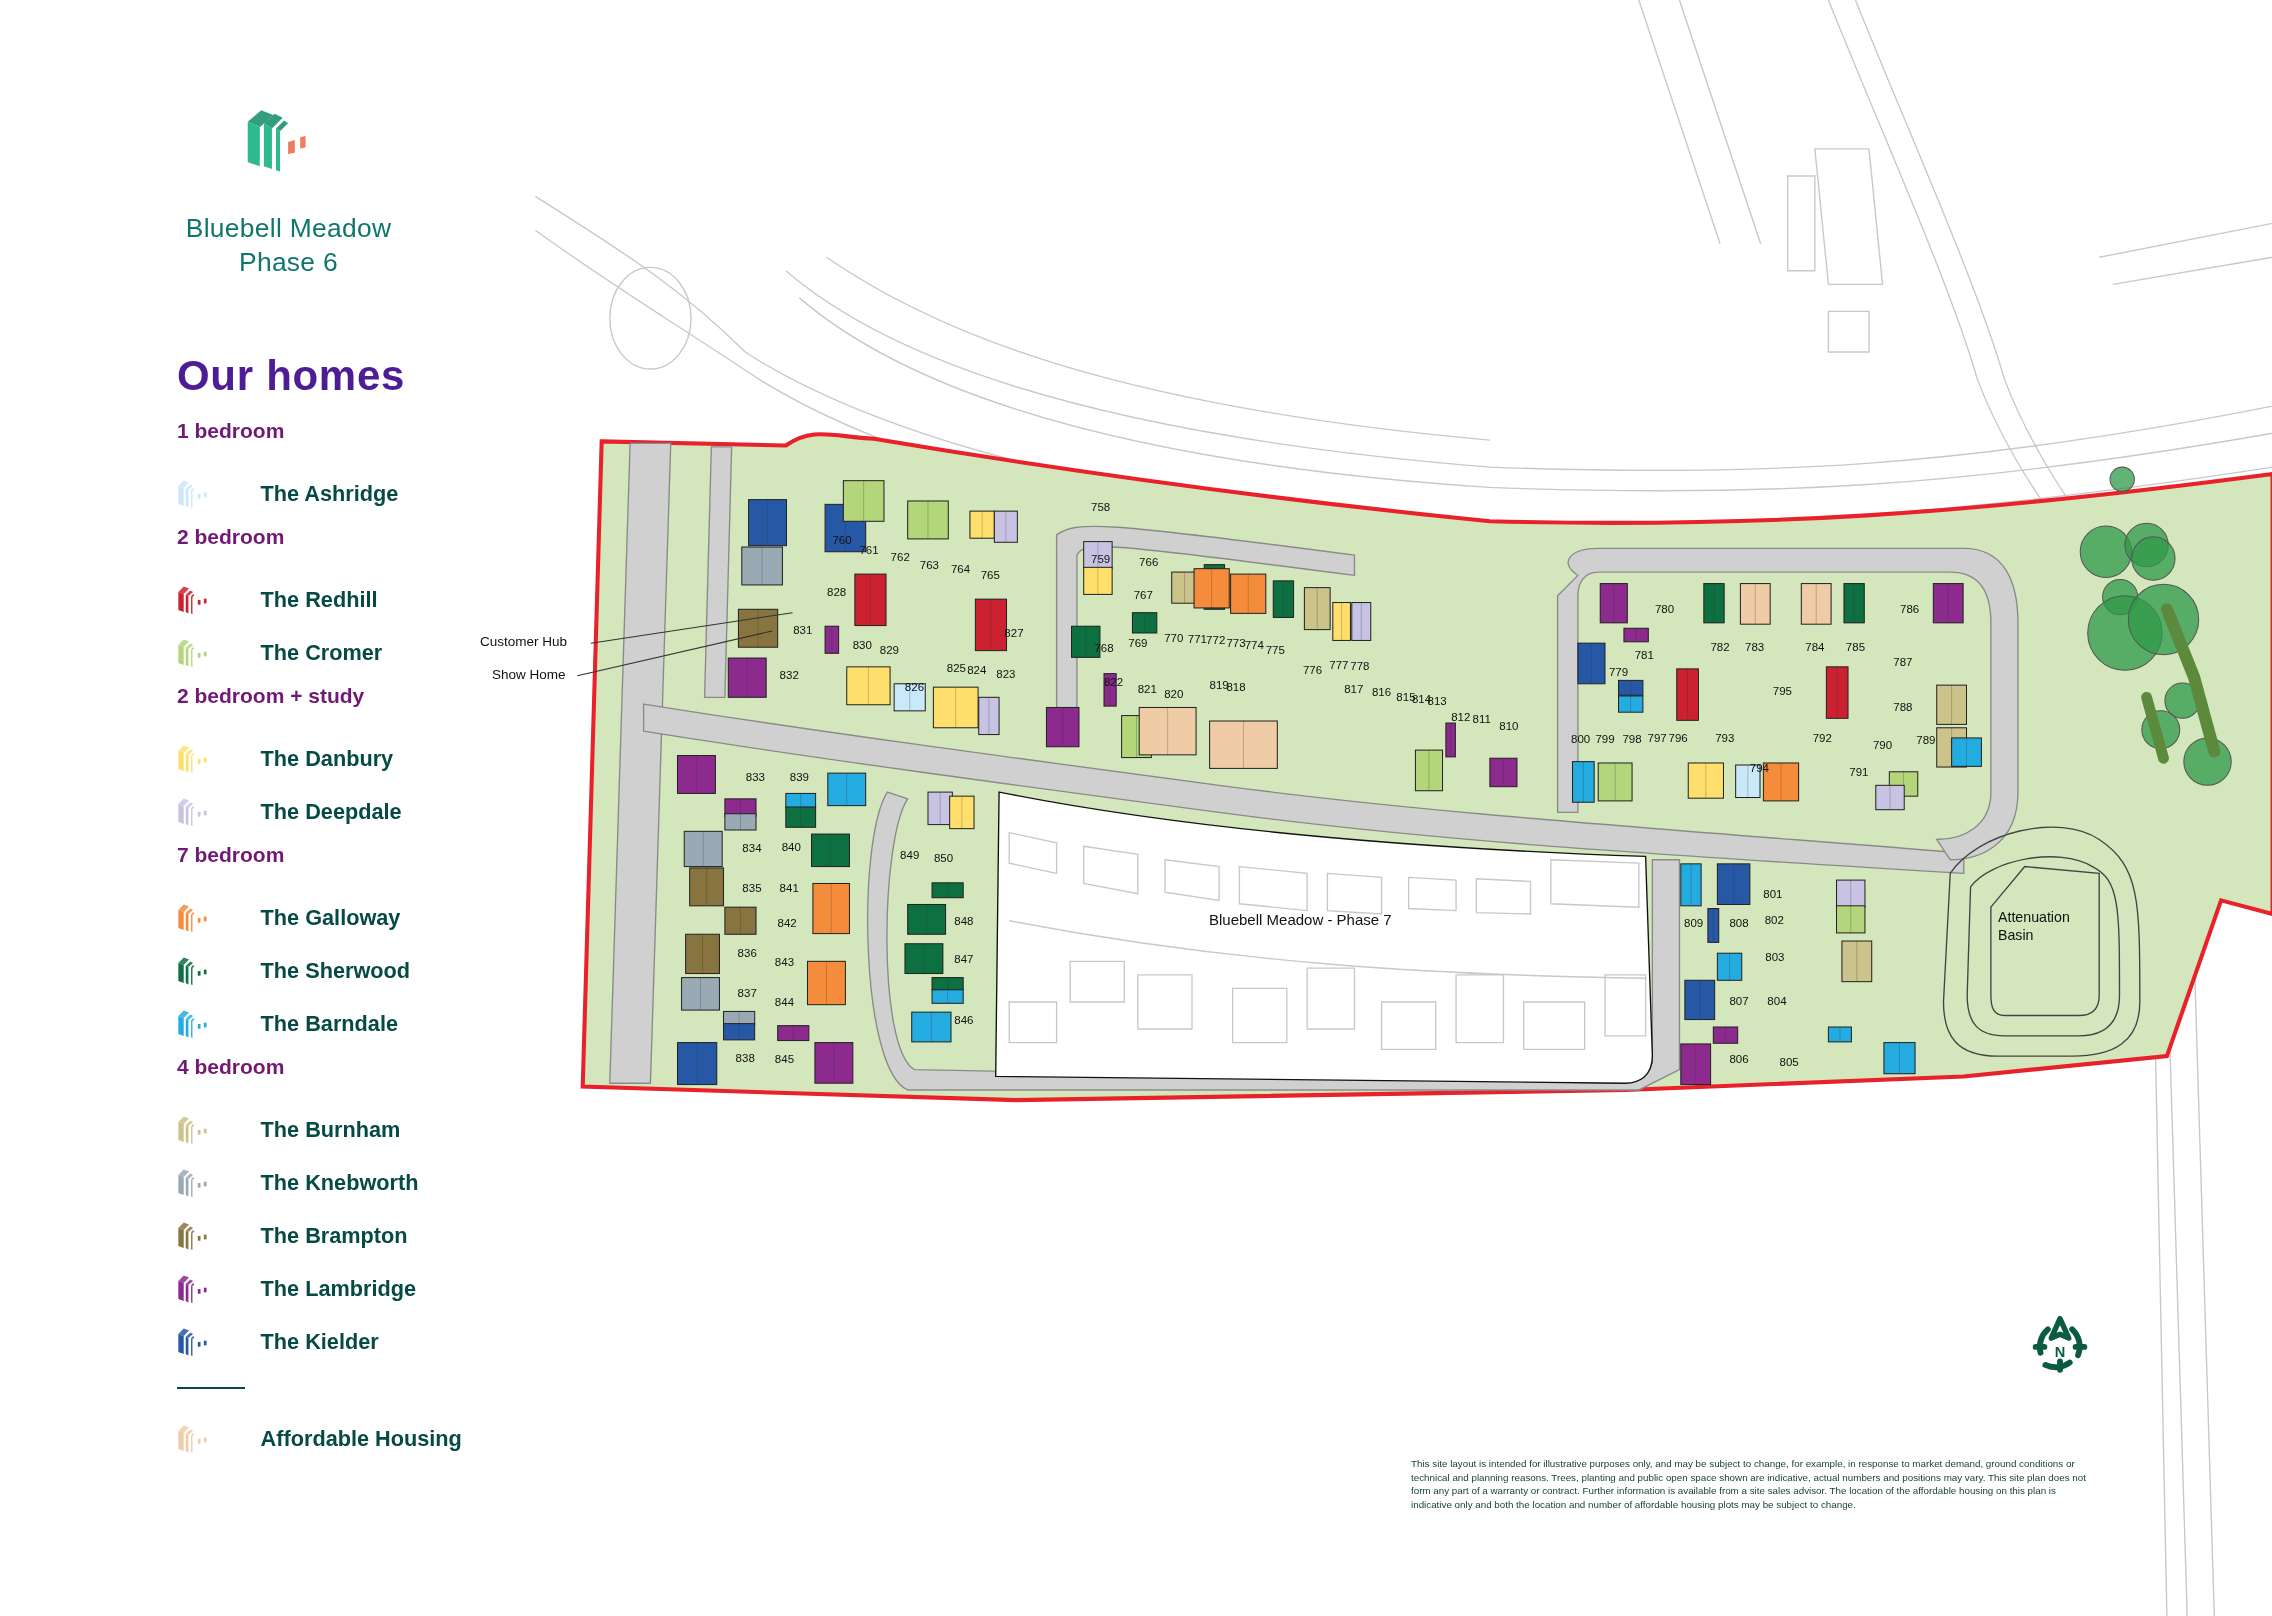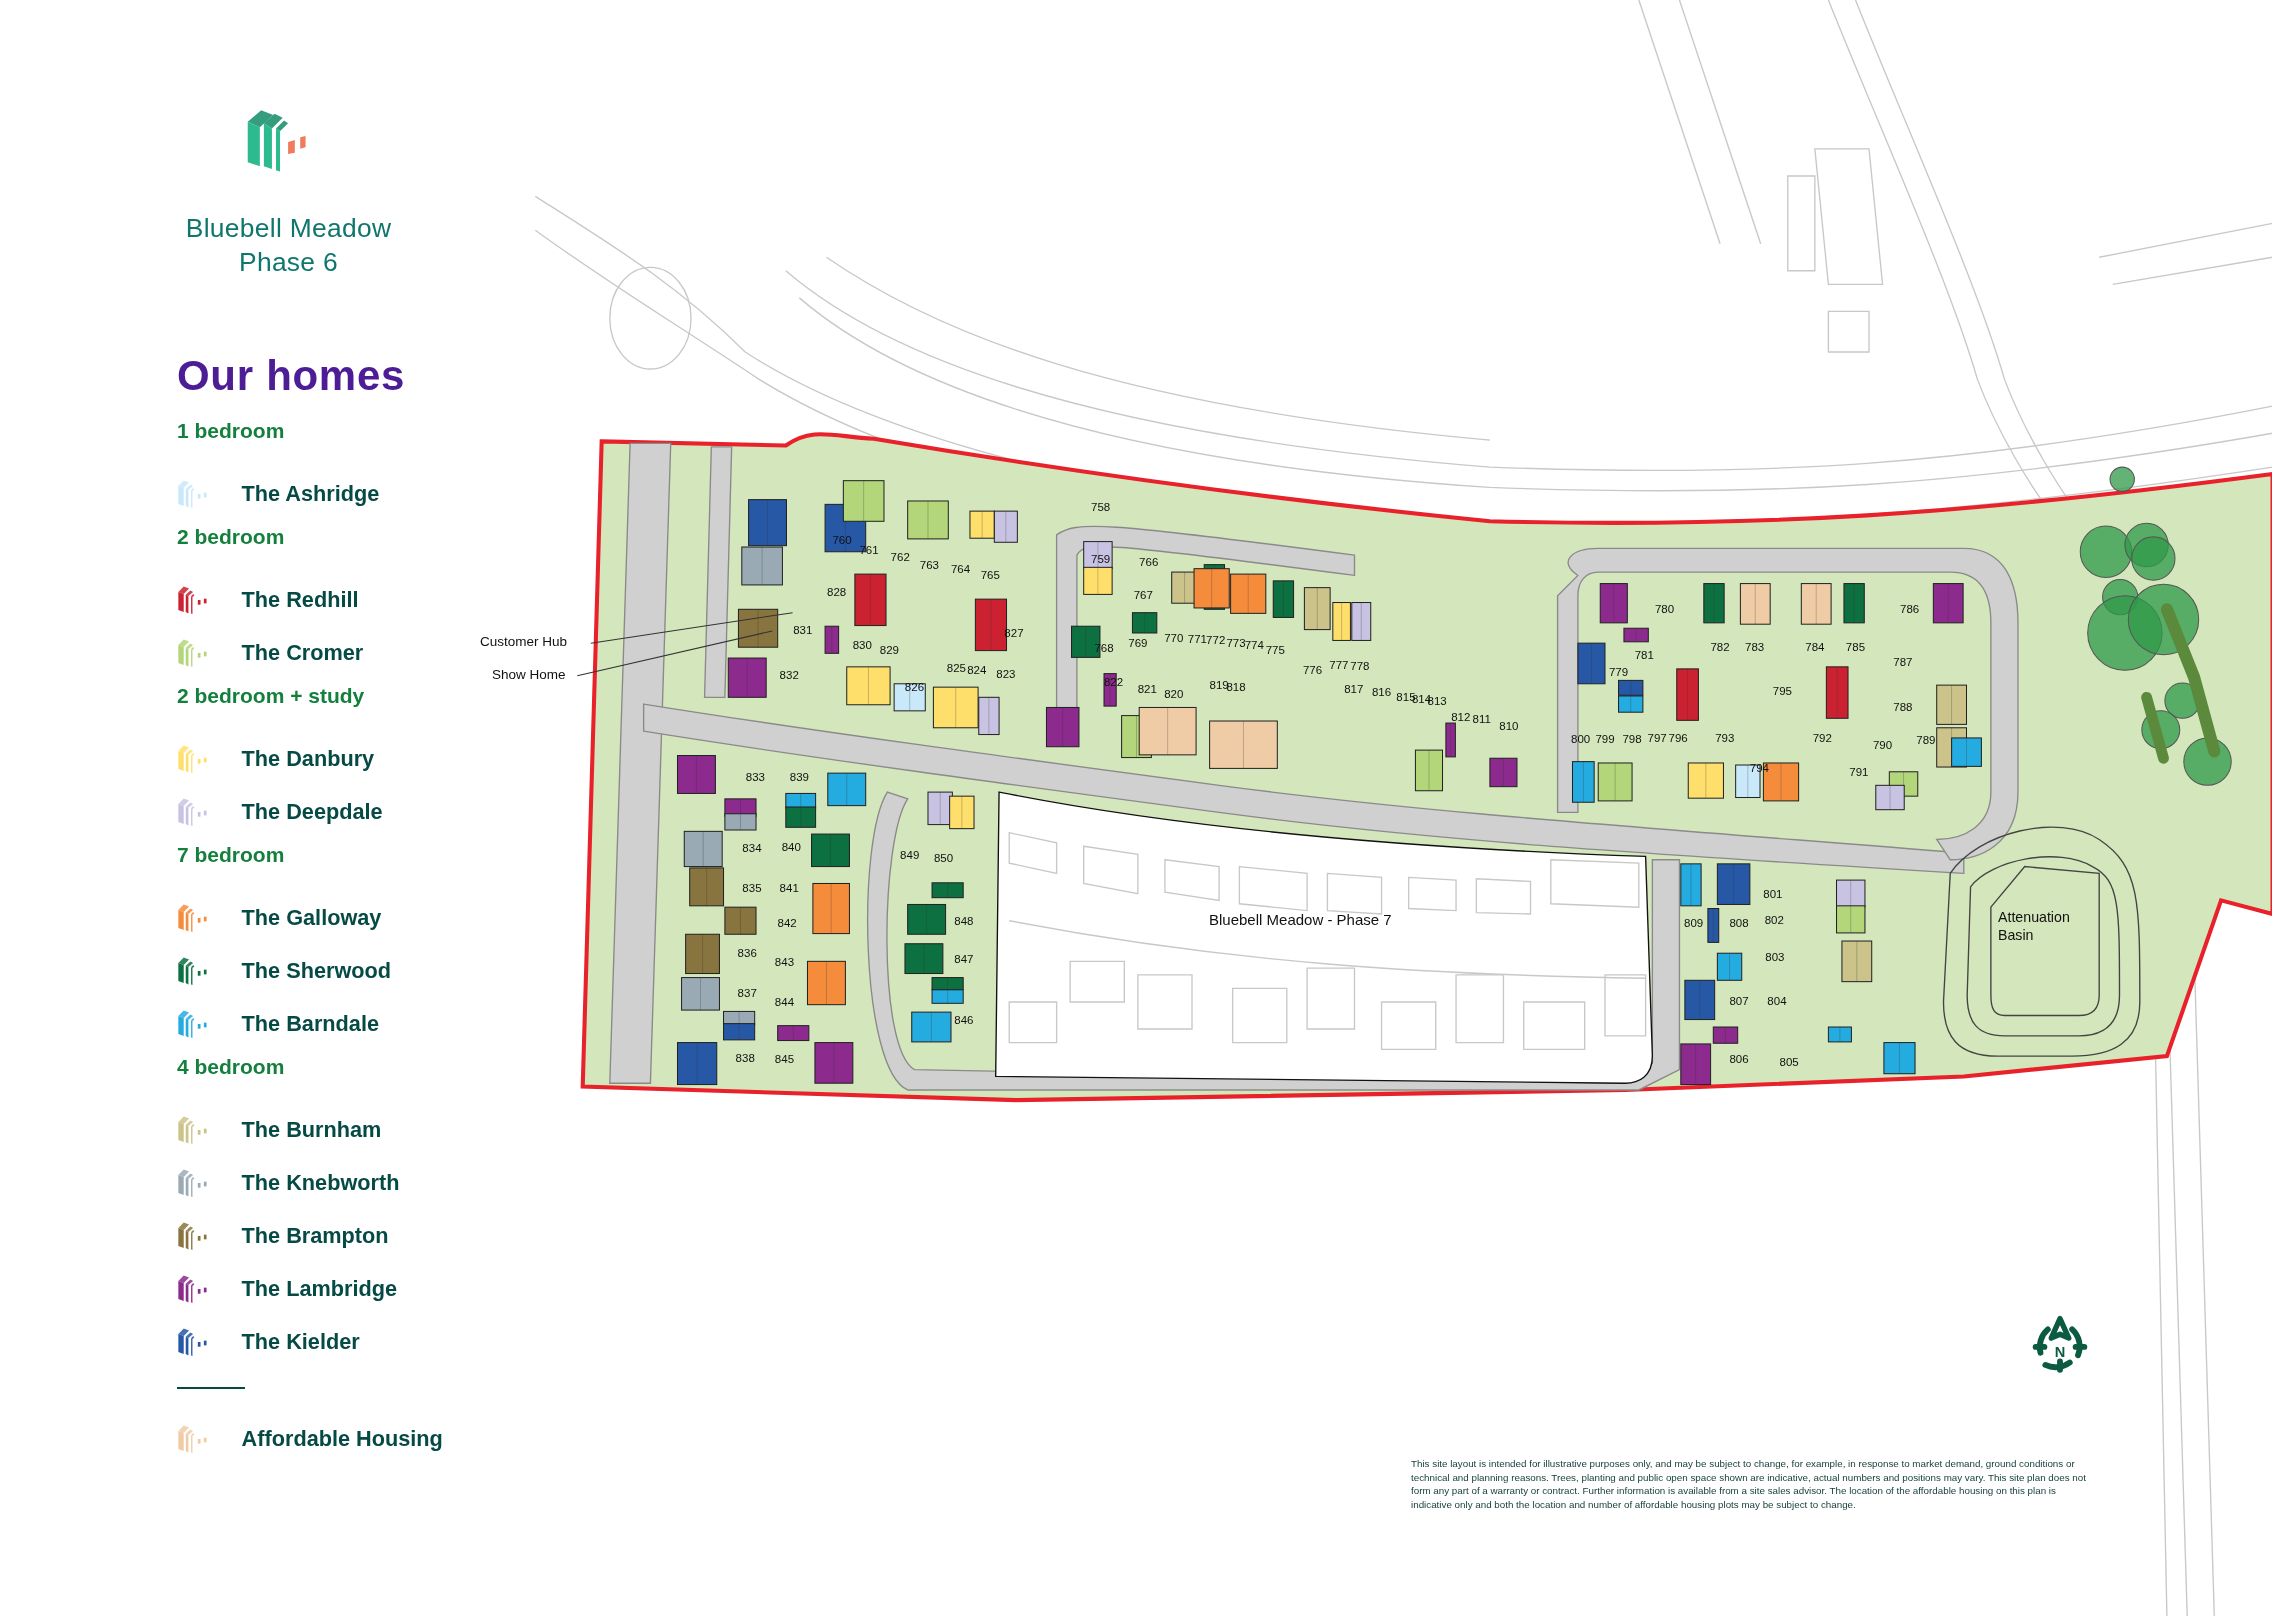--- a/index.html
+++ b/index.html
@@ -2,22 +2,22 @@
 <html style="font-size:10.8px"><head>
 <meta charset="utf-8">
 <style>
   html,body{margin:0;padding:0;background:#ffffff;}
   body{width:2273px;height:1616px;position:relative;overflow:hidden;font-family:"Liberation Sans","DejaVu Sans",sans-serif;color:#064a45;}
   .legend{position:absolute;left:0;top:0;width:515px;height:1616px;}
   .logo{position:absolute;left:241px;top:107px;width:74px;height:74px;}
   .dev-name{position:absolute;left:177px;top:211px;width:223px;text-align:center;font-size:26.4px;line-height:34px;color:#0f766e;letter-spacing:0.3px;}
   .legend-title{position:absolute;left:177px;top:352px;font-size:42px;font-weight:bold;color:#4c1d95;letter-spacing:0.7px;}
   .legend-list{position:absolute;left:177px;top:414px;width:325px;}
-  .cat{font-size:21px;font-weight:bold;color:#15803d;height:53px;line-height:34px;}
-  .item{display:flex;align-items:center;height:53px;line-height:34px;}
+  .cat{font-size:21px;font-weight:bold;color:#701a75;height:53px;line-height:34px;}
+  .item{display:flex;align-items:center;height:53px;line-height:34px;gap:19px;}
   .item .ico{width:47px;height:30px;margin-right:17.6px;flex:0 0 47px;}
   .item .lbl{font-size:21.7px;font-weight:bold;color:#064a45;}
   .sep{width:68px;height:2px;background:#064a45;margin:19px 0 23px 0;}
   .map{position:absolute;left:0;top:0;width:2273px;height:1616px;}
   .callout{position:absolute;font-size:13.5px;color:#111;}
   .disclaimer{position:absolute;left:1411px;top:1437px;width:684px;font-size:9.8px;line-height:13.5px;color:#123c37;margin-top:20px;}
   .north{position:absolute;left:2021px;top:1304px;width:78px;height:78px;}
   .plot-lbl{font-family:"Liberation Sans",sans-serif;fill:#111;}
 </style>
 </head>

